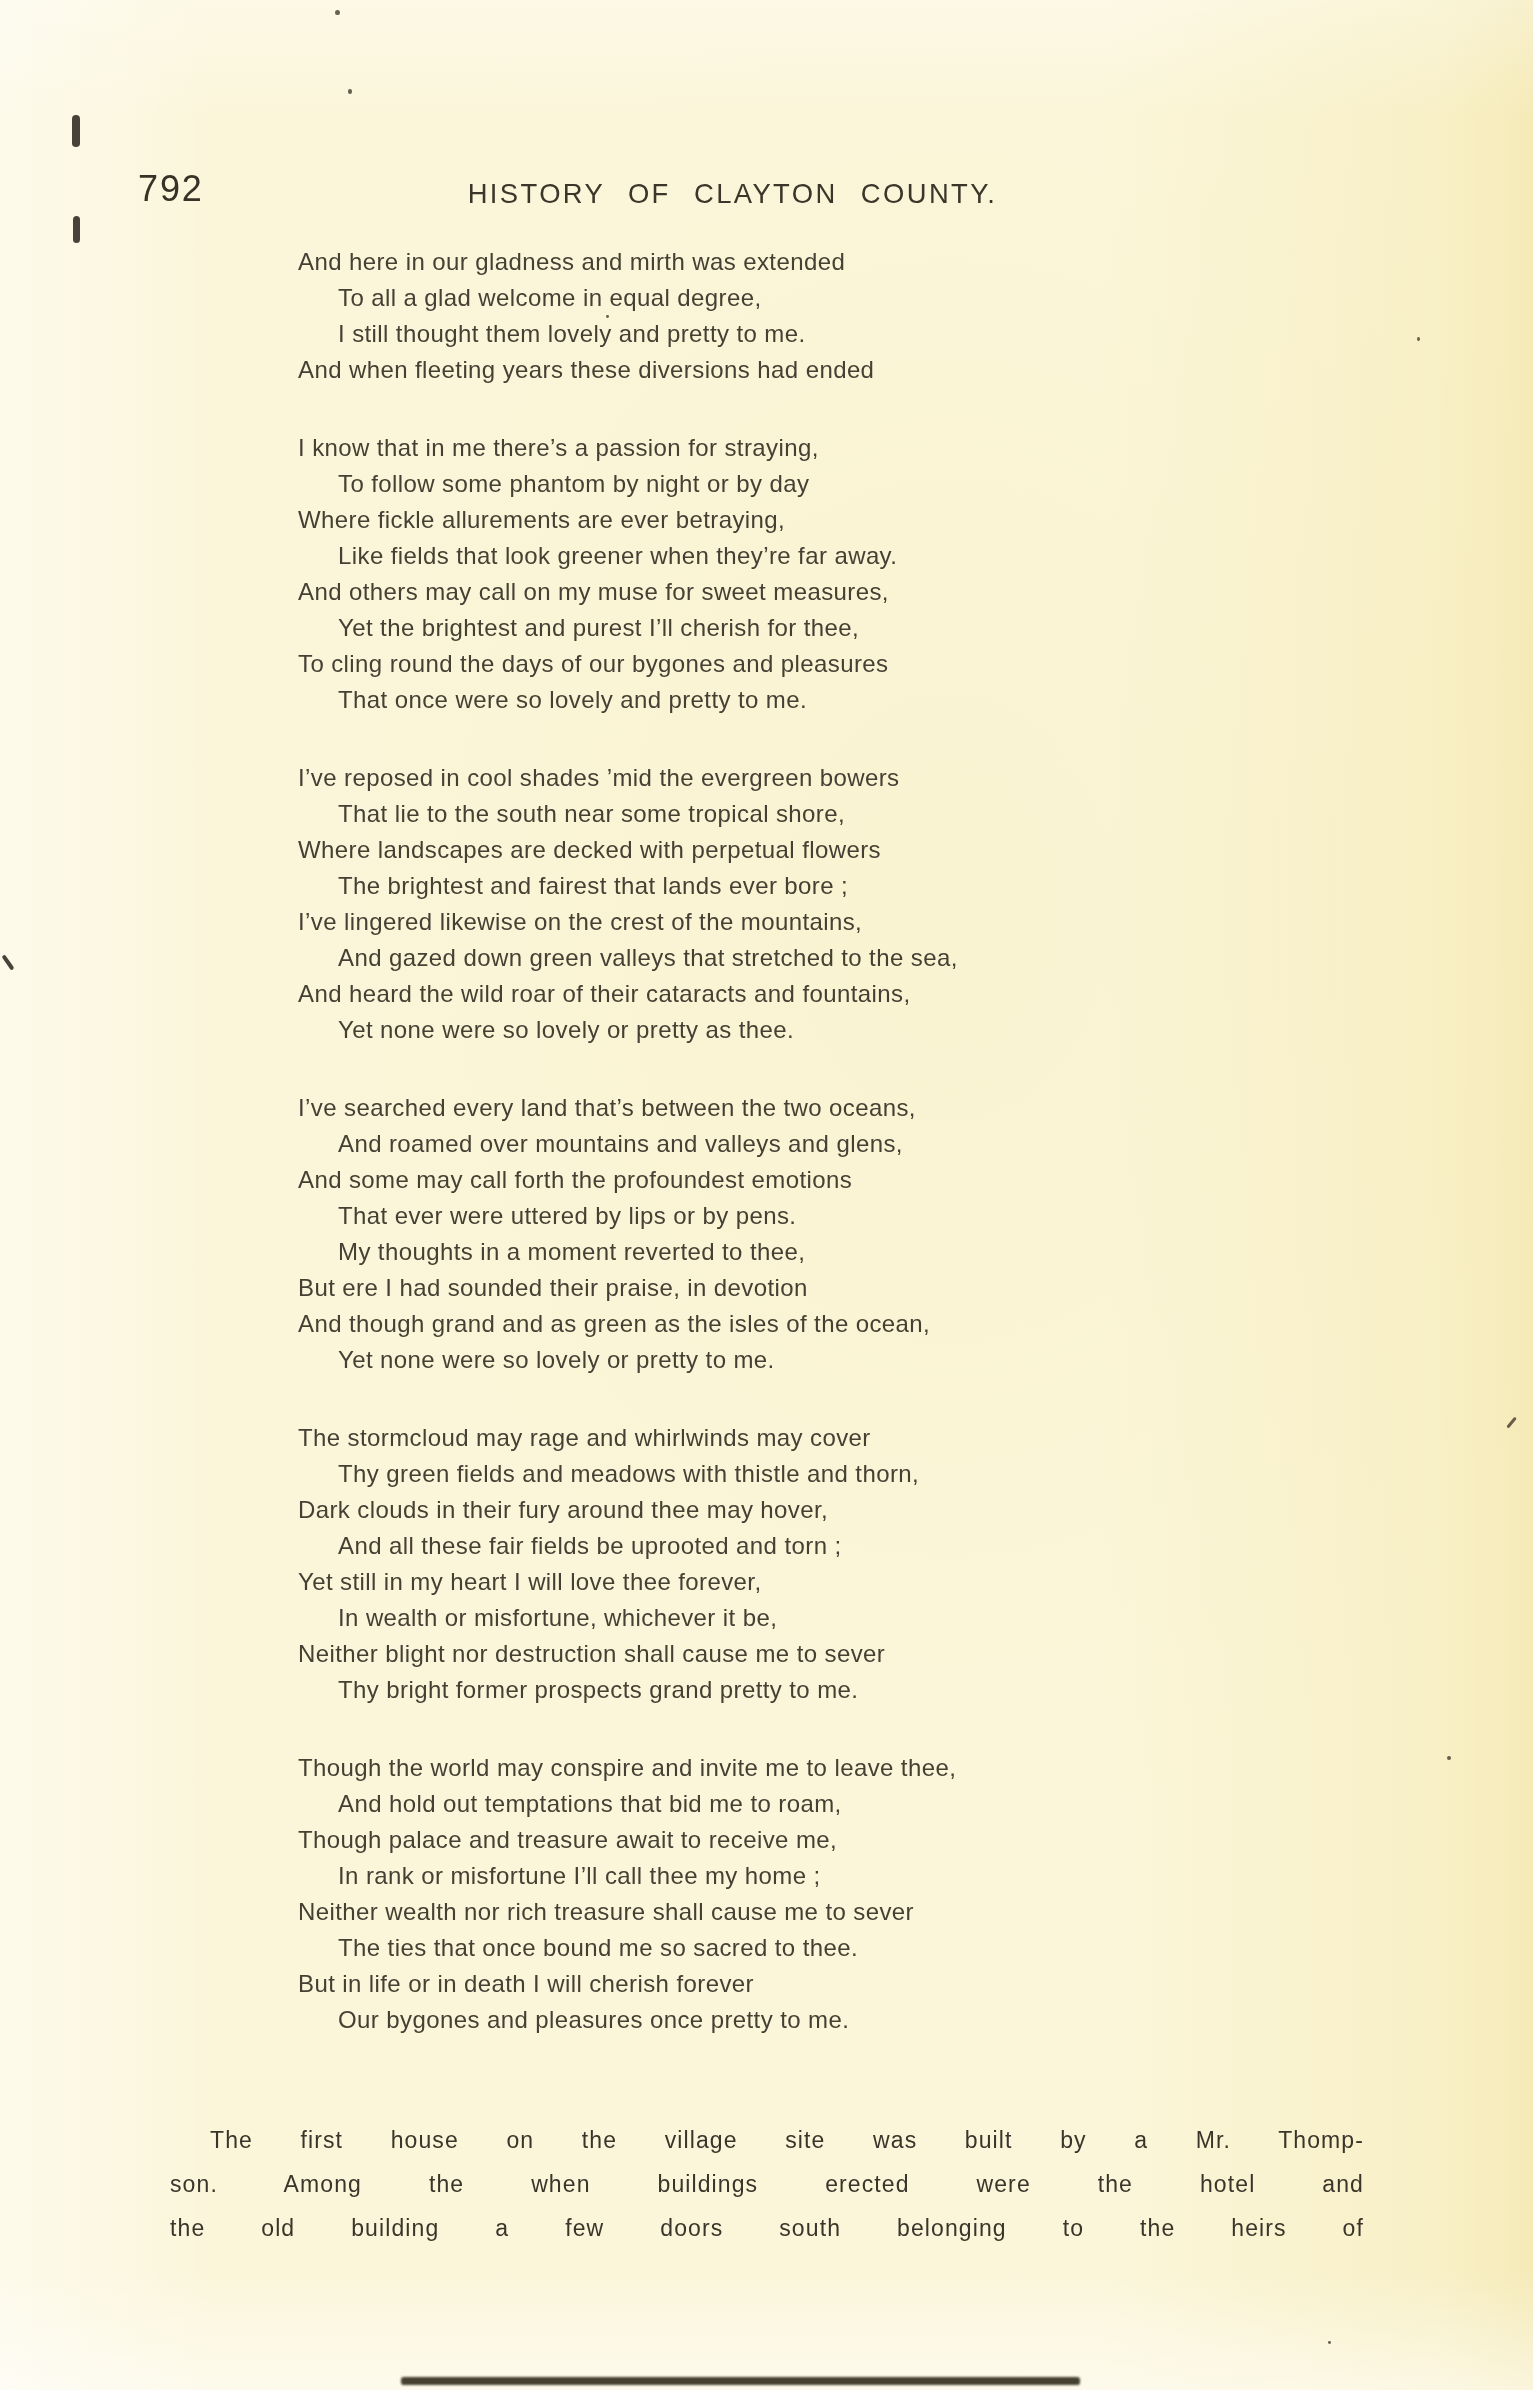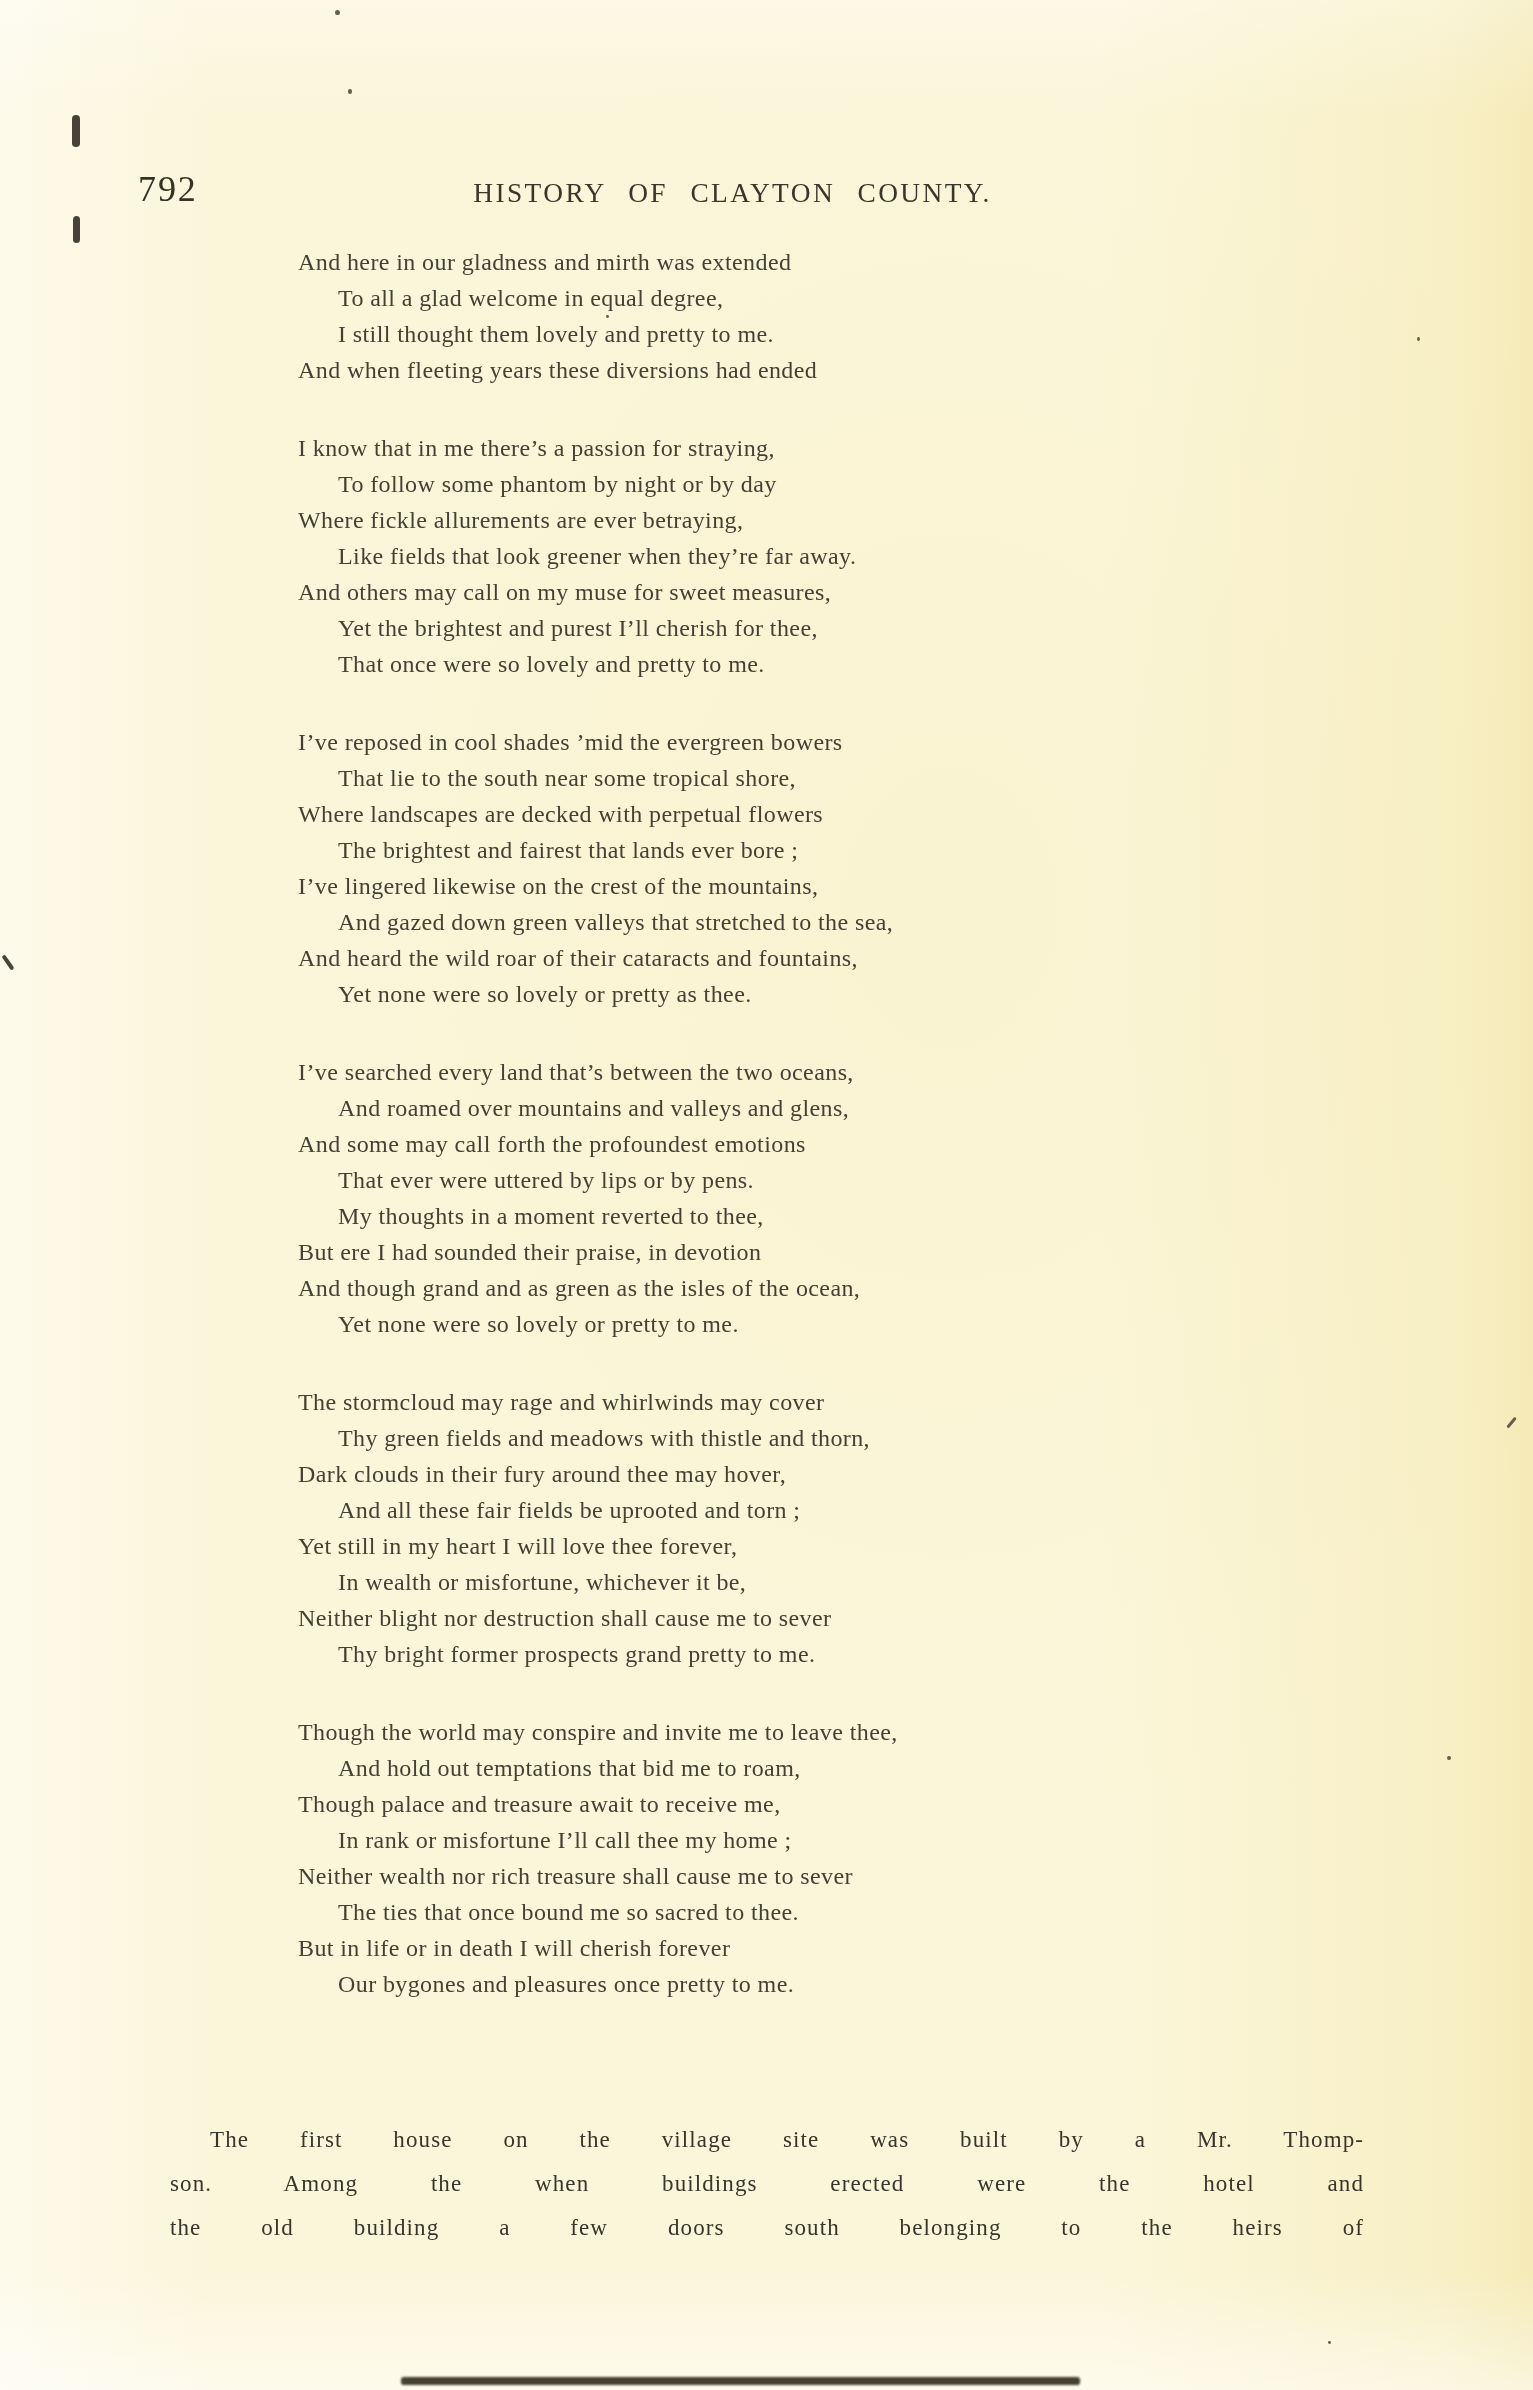--- a/index.html
+++ b/index.html
@@ -5,21 +5,21 @@
   html, body {
     margin: 0;
     padding: 0;
     background: #e8e4d4;
   }
   .page {
     position: relative;
     width: 1533px;
     height: 2390px;
     overflow: hidden;
-    font-family: Liberation Serif, serif;
+    font-family: Liberation Sans, sans-serif;
     color: #423b2f;
     background:
       linear-gradient(to bottom, rgba(255,255,255,0.30), rgba(255,255,255,0) 5%, rgba(255,255,255,0) 95%, rgba(255,255,255,0.50) 100%),
       linear-gradient(to right, rgba(255,255,255,0.45), rgba(255,255,255,0) 14%, rgba(255,255,255,0) 72%, rgba(244,230,168,0.40) 94%, rgba(238,220,142,0.45) 100%),
       radial-gradient(ellipse 946px 1230px at 62% 38%, rgba(248,239,198,0.45), rgba(248,239,198,0) 75%),
       #fbf6da;
   }
 
   
   .page-number {
@@ -121,20 +121,21 @@
         <div class="poem-line indent">I still thought them lovely and pretty to me.</div>
         <div class="poem-line">And when fleeting years these diversions had ended</div>
       </div>
       <div class="stanza">
         <div class="poem-line">I know that in me there’s a passion for straying,</div>
         <div class="poem-line indent">To follow some phantom by night or by day</div>
         <div class="poem-line">Where fickle allurements are ever betraying,</div>
         <div class="poem-line indent">Like fields that look greener when they’re far away.</div>
         <div class="poem-line">And others may call on my muse for sweet measures,</div>
         <div class="poem-line indent">Yet the brightest and purest I’ll cherish for thee,</div>
+        <div class="poem-line">To cling round the days of our bygones and pleasures</div>
         <div class="poem-line indent">That once were so lovely and pretty to me.</div>
       </div>
       <div class="stanza">
         <div class="poem-line">I’ve reposed in cool shades ’mid the evergreen bowers</div>
         <div class="poem-line indent">That lie to the south near some tropical shore,</div>
         <div class="poem-line">Where landscapes are decked with perpetual flowers</div>
         <div class="poem-line indent">The brightest and fairest that lands ever bore ;</div>
         <div class="poem-line">I’ve lingered likewise on the crest of the mountains,</div>
         <div class="poem-line indent">And gazed down green valleys that stretched to the sea,</div>
         <div class="poem-line">And heard the wild roar of their cataracts and fountains,</div>

